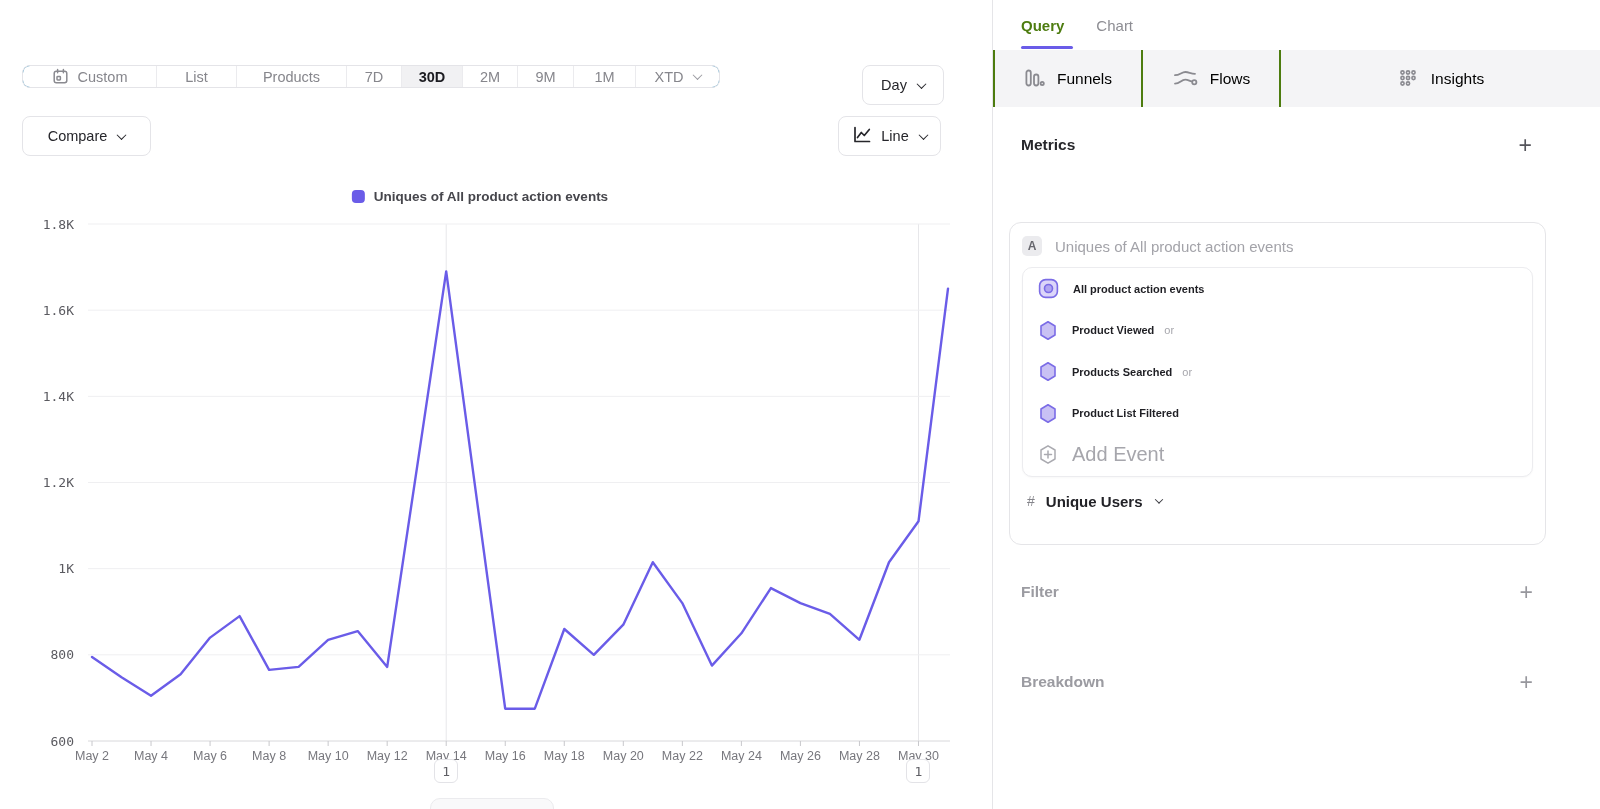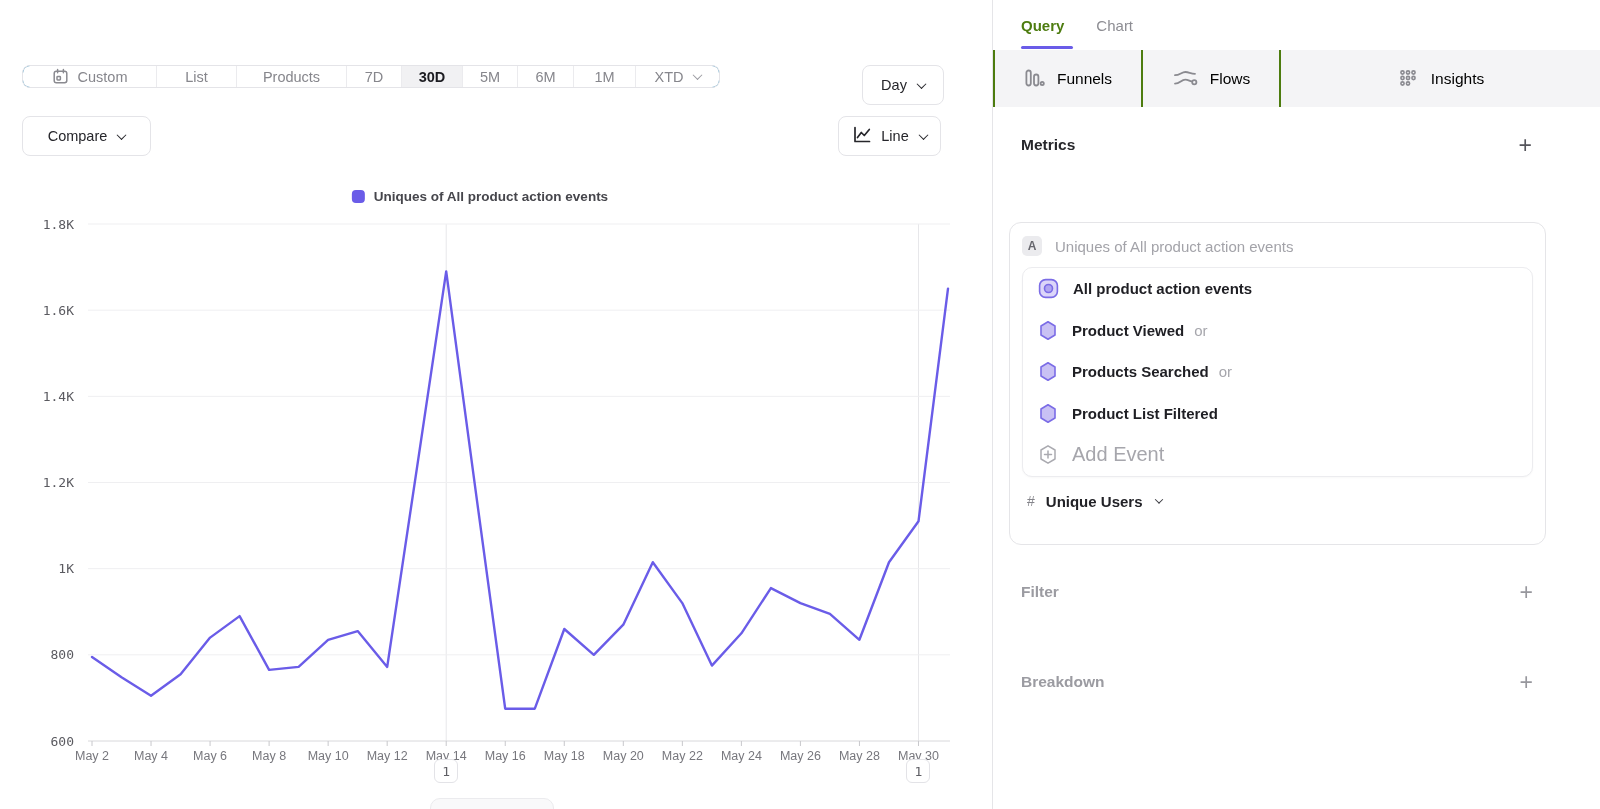--- a/index.html
+++ b/index.html
@@ -66,21 +66,21 @@
 
   .metric-card { position:absolute; left:16px; top:222px; width:537px; height:323px;
     border:1px solid #e5e5e8; border-radius:12px; background:#fff; }
   .metric-card-head { display:flex; align-items:center; gap:13px; padding:13px 12px 11px 12px; }
   .series-badge { width:20px; height:20px; border-radius:5px; background:#ebebee; color:#67676e;
     font-size:12px; font-weight:700; display:flex; align-items:center; justify-content:center; }
   .series-title { font-size:15px; color:#a3a3a9; }
   .event-card { margin:0 12px; border:1px solid #ececef; border-radius:10px; background:#fff;
     box-shadow:0 1px 2px rgba(0,0,0,0.03); }
   .event-row { display:flex; align-items:center; gap:14px; height:41.5px; padding:0 15px;
-    font-size:15px; }
+    font-size:11px; }
   .event-name { color:#1f1f24; font-weight:600; }
   .event-suffix { color:#a6a6ac; margin-left:-4px; }
   .event-row.add { color:#a6a6ac; font-size:20px; }
   .measure-row { display:flex; align-items:center; gap:11px; padding:16px 15px 0 17px; }
   .measure-hash { font-size:14px; color:#85858b; }
   .measure-label { font-size:15px; font-weight:600; color:#222227; }
   .measure-row .chev { width:6px; height:6px; margin-left:2px; color:#3a3a40; }
 </style>
 </head>
 <body>
@@ -106,24 +106,24 @@
         <div class="seg-item" style="width: 110px;">
           <span>Products</span>
         </div>
         <div class="seg-item" style="width: 55px;">
           <span>7D</span>
         </div>
         <div class="seg-item selected" style="width: 61px;">
           <span>30D</span>
         </div>
         <div class="seg-item" style="width: 55px;">
-          <span>5M</span>
+          <span>2M</span>
         </div>
         <div class="seg-item" style="width: 56px;">
-          <span>6M</span>
+          <span>9M</span>
         </div>
         <div class="seg-item" style="width: 62px;">
           <span>1M</span>
         </div>
         <div class="seg-item" style="width: 84px;">
           <span>XTD</span>
           <span class="chev gray" style="margin-left: 1px;"></span>
         </div>
       </div>
 

